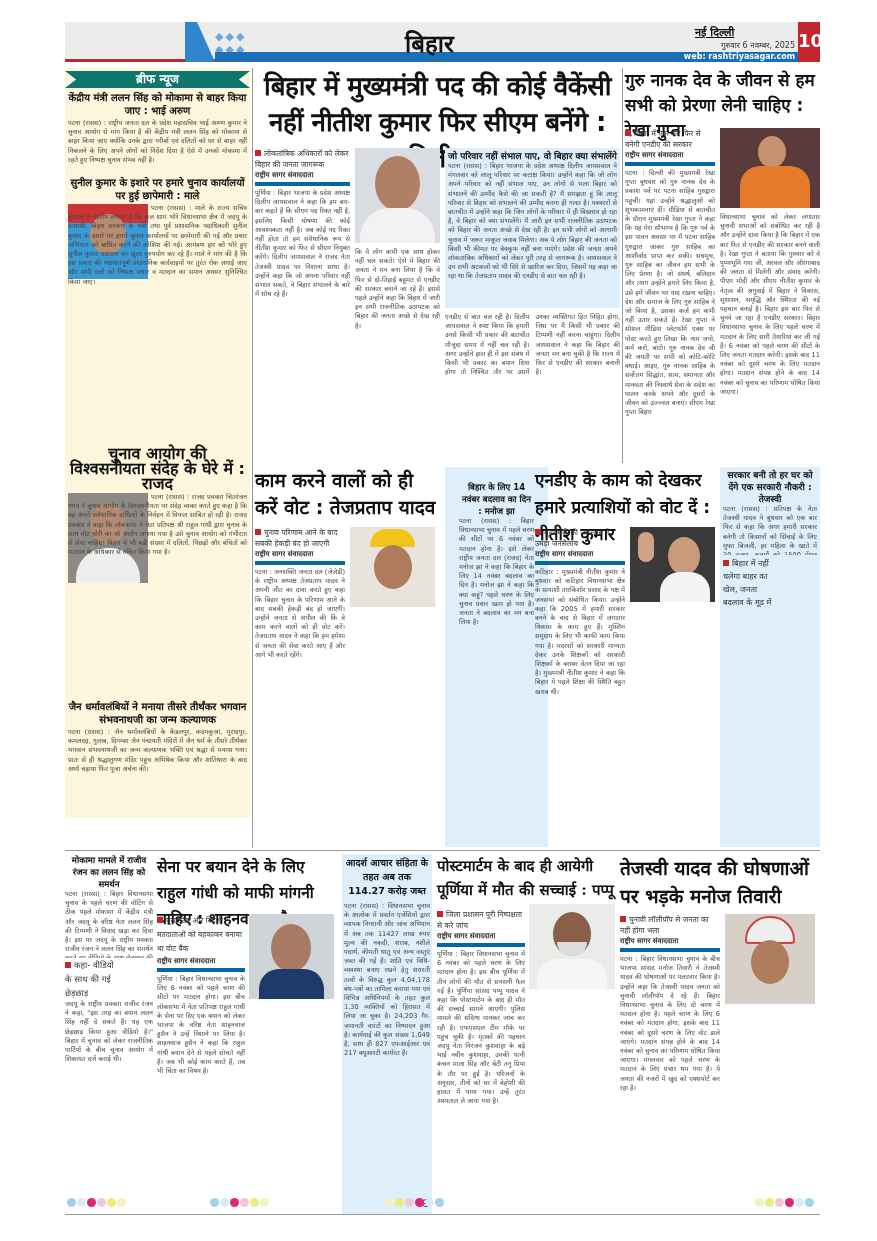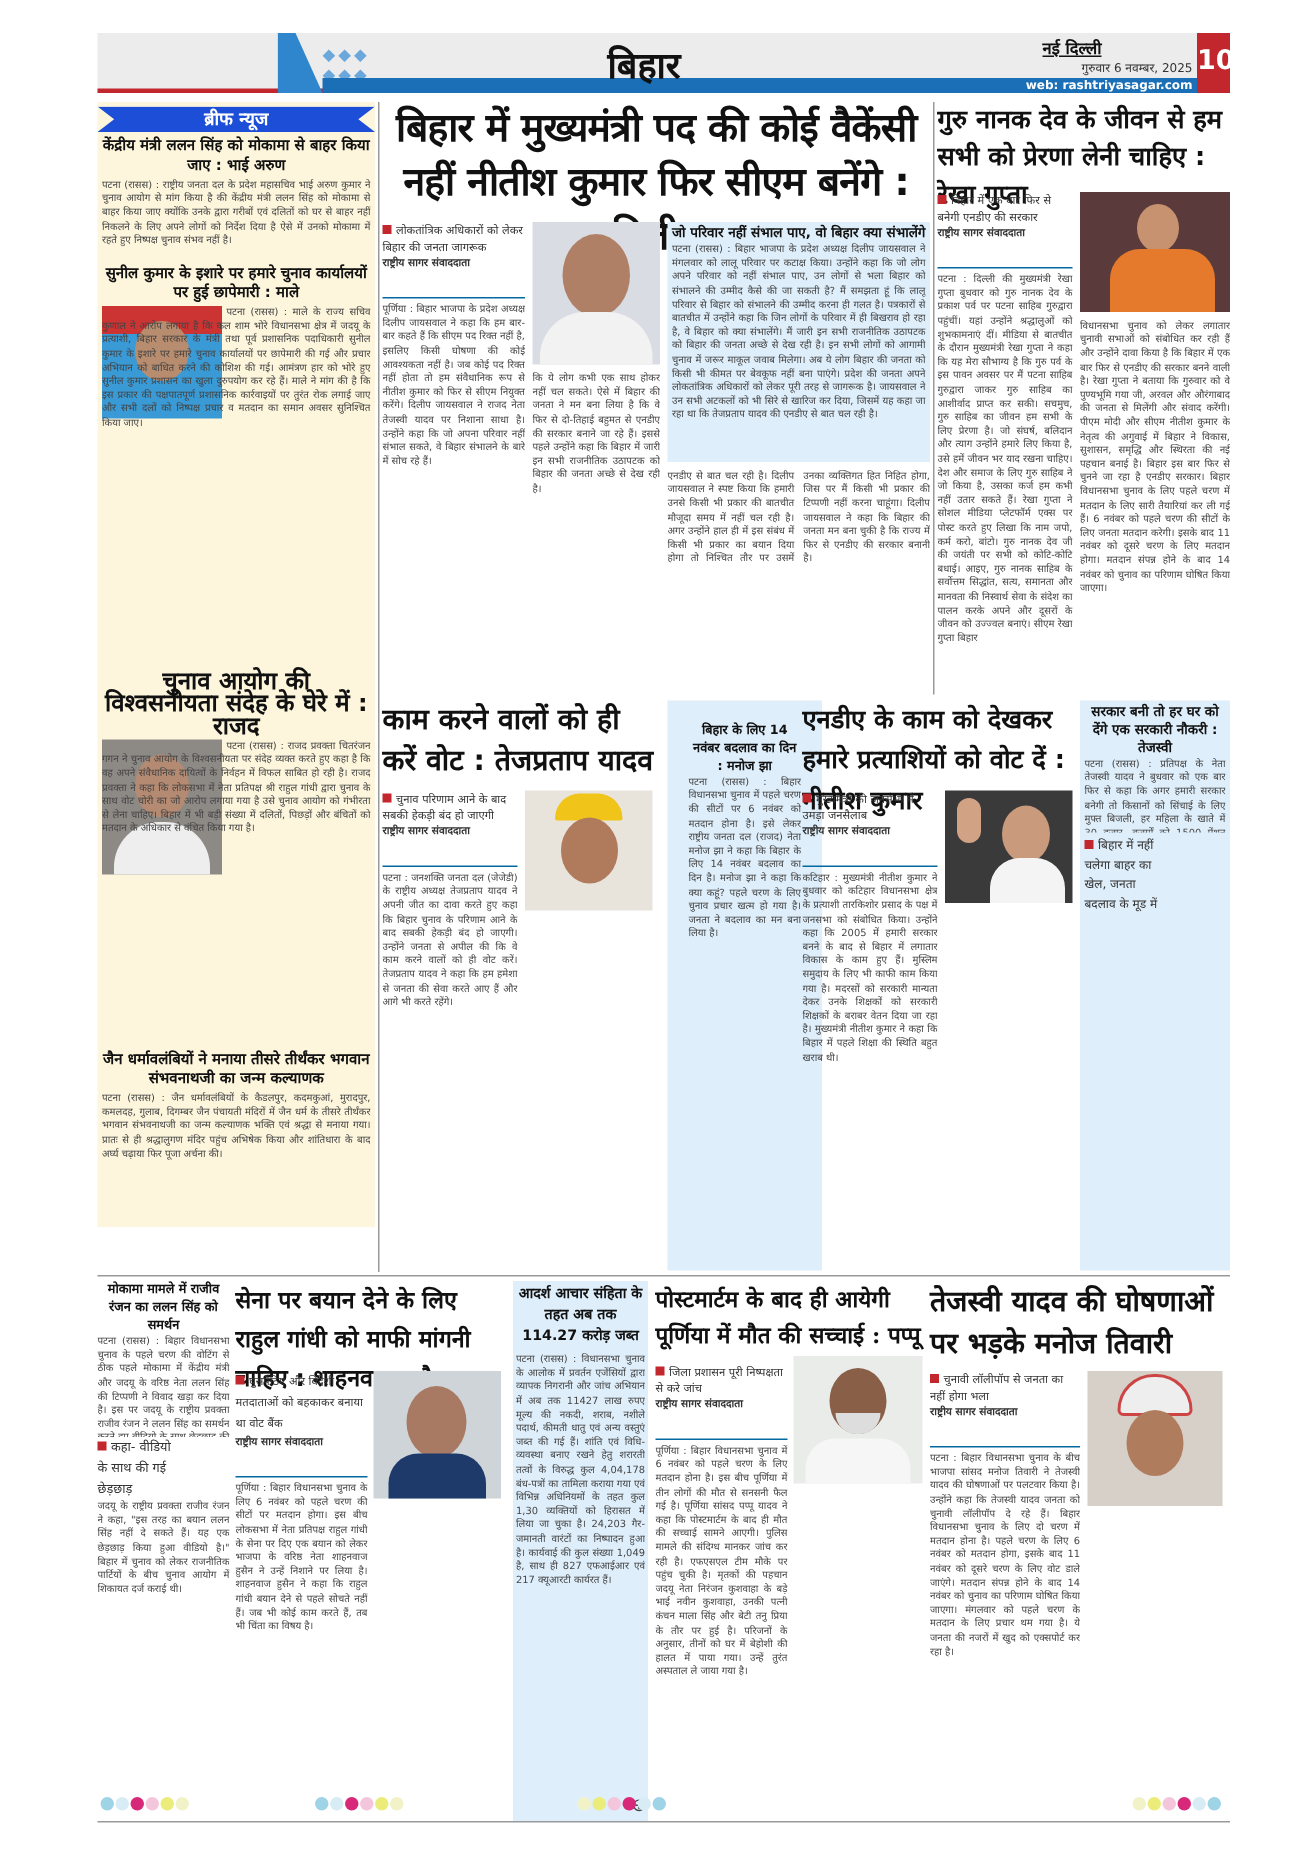--- a/index.html
+++ b/index.html
@@ -17,26 +17,26 @@
 .mast .web{position:absolute;left:560px;top:30px;width:170px;text-align:right;font-size:8px;color:#fff;font-weight:bold}
 .mast .pageno{position:absolute;right:0;top:0;width:22px;height:40px;background:#c1272d;color:#fff;font-weight:bold;font-size:18px;text-align:center;line-height:38px}
 
 .col{position:absolute}
 .txt{font-size:6.6px;line-height:9.2px;color:#444;text-align:justify}
 .hl{font-weight:bold;color:#111;text-align:center}
 .hl-big{font-size:26px;line-height:36px;font-weight:bold;color:#111;letter-spacing:-0.5px}
 .hl-med{font-size:19px;line-height:27px;font-weight:bold;color:#111}
 .sub{font-size:7.5px;line-height:11px;color:#333}
 .sub .sq{display:inline-block;width:6px;height:6px;background:#c1272d;margin-right:3px}
-.byline{font-size:7px;font-weight:bold;color:#333;border-bottom:1px solid #0369a1;padding-bottom:19px;margin-bottom:3px}
+.byline{font-size:7px;font-weight:bold;color:#333;border-bottom:4px solid #0369a1;padding-bottom:3px;margin-bottom:3px}
 .photo{position:absolute;background:#bbb;overflow:hidden}
 .box-yellow{background:#fdf6dc}
 .box-blue{background:#deeefa}
 .rule{position:absolute;background:#999}
-.brief-band{position:absolute;left:0;top:3px;width:185px;height:17px;background:#1d4ed8;color:#fff;font-weight:bold;font-size:12px;text-align:center;line-height:17px;clip-path:polygon(0 0,100% 0,94% 50%,100% 100%,0 100%,6% 50%)}
+.brief-band{position:absolute;left:0;top:3px;width:185px;height:17px;background:#0f766e;color:#fff;font-weight:bold;font-size:12px;text-align:center;line-height:17px;clip-path:polygon(0 0,100% 0,94% 50%,100% 100%,0 100%,6% 50%)}
 .footer-dots{position:absolute;top:1198px;display:flex;gap:1px}
 .footer-dots span{width:9px;height:9px;border-radius:50%;display:block}
 .crosshair{position:absolute;left:421px;top:1196px;font-size:12px;color:#444}
 </style>
 </head>
 <body>
 
 <div class="page">
 
   <div class="mast">

